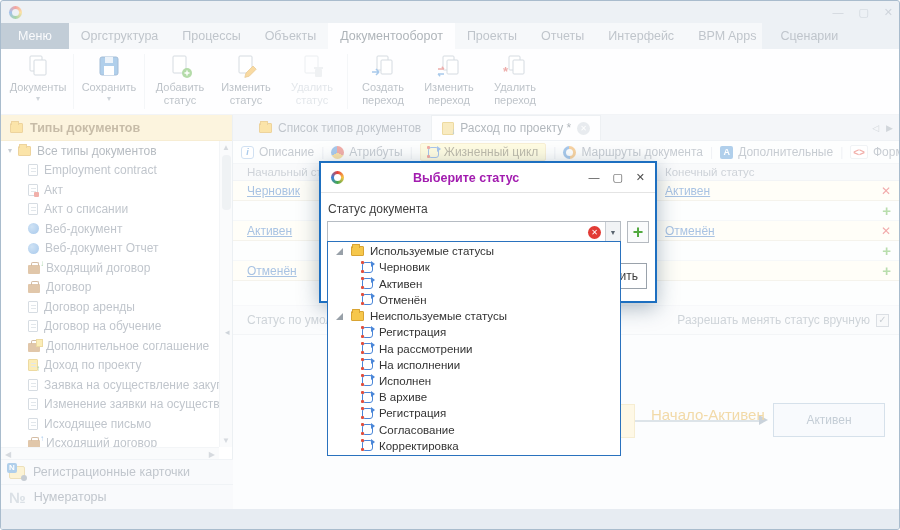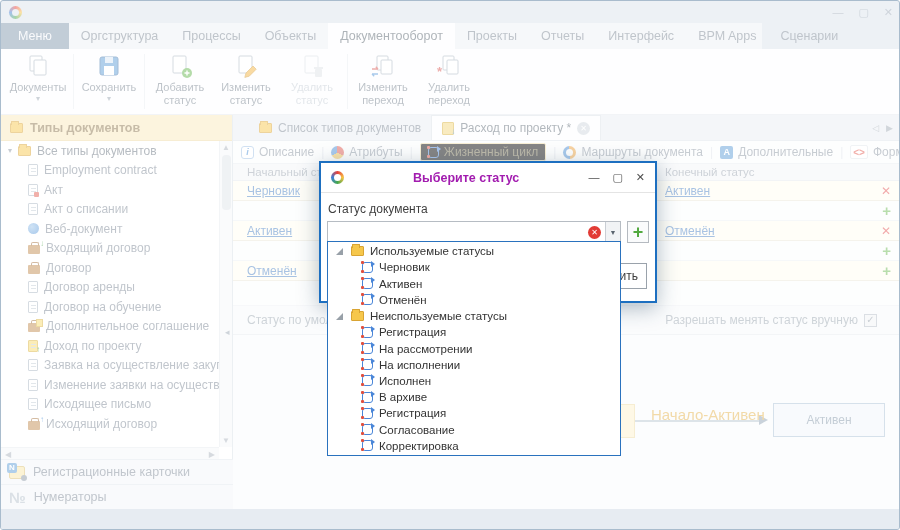--- a/index.html
+++ b/index.html
@@ -60,21 +60,21 @@
 .main{position:absolute;left:232px;top:114px;width:668px;height:394px;background:#fbfcfd}
 .doctabs{height:26px;background:#e9edf2;border-bottom:1px solid #dde3ea;display:flex;align-items:stretch;padding-left:16px}
 .dtab{display:flex;align-items:center;gap:6px;padding:0 10px;font-size:12px;color:#7c8795;white-space:nowrap}
 .dtab.active{background:#fdfdfe;color:#5e6a76;border:1px solid #d9e0e7;border-bottom:none}
 .itab2{width:12px;height:13px;background:#f3d57c;border:1px solid #d9b23c;border-radius:1px;position:relative;flex:none}
 .itab2::after{content:"↓";color:#4a8fd6;font-size:8px;position:absolute;right:-2px;bottom:-2px;font-weight:bold}
 .tclose{width:13px;height:13px;border-radius:50%;background:#cfd6dd;color:#fff;font-size:8px;display:flex;align-items:center;justify-content:center;font-weight:bold}
 .tabnav{margin-left:auto;display:flex;gap:7px;align-items:center;padding-right:8px;font-size:9px;color:#a0aab5}
 .subtabs{height:23px;background:#fbfcfd;border-bottom:1px solid #e8ecf0;display:flex;align-items:center;padding-left:8px;font-size:12px;color:#8b96a2;white-space:nowrap}
 .stab{display:flex;align-items:center;gap:5px}
-.stab.active{background:#000000;border:1px solid #f0dda8;border-radius:2px;padding:1px 7px;color:#77704f}
+.stab.active{background:#fef9c3;border:1px solid #f0dda8;border-radius:2px;padding:1px 7px;color:#77704f}
 .ssep{color:#dde3e9;margin:0 7px}
 .ic-info{width:13px;height:13px;border:1px solid #9fc0e4;border-radius:3px;color:#4a8fd6;font-size:9px;font-weight:bold;font-style:italic;display:flex;align-items:center;justify-content:center;background:#fff;flex:none}
 .ic-pie{width:13px;height:13px;border-radius:50%;background:conic-gradient(#e2574c 0 120deg,#f1c04b 120deg 240deg,#4a8fd6 240deg 360deg);flex:none}
 .ic-route{width:13px;height:13px;border-radius:50%;background:conic-gradient(#f0a33c 0 180deg,#4a8fd6 180deg 360deg);position:relative;flex:none}
 .ic-route::after{content:"";position:absolute;inset:3px;background:#fbfcfd;border-radius:50%}
 .ic-add{width:13px;height:13px;background:#5b9bd5;border-radius:2px;color:#fff;font-size:9px;font-weight:bold;display:flex;align-items:center;justify-content:center;flex:none}
 .ic-forms{color:#e2574c;font-weight:bold;font-size:10px;border:1px solid #dfe5ea;background:#fff;padding:0 2px;border-radius:2px;height:14px;display:flex;align-items:center;flex:none}
 .stico{position:relative;width:11px;height:11px;border:1px solid #4a86d8;border-radius:3px;flex:none}
 .stico::before{content:"";position:absolute;left:-2px;top:-2px;width:3px;height:3px;border-radius:1px;background:#e04f3f;box-shadow:0 9px 0 #e04f3f}
 .stico::after{content:"";position:absolute;right:-3px;top:-2px;width:0;height:0;border-left:4px solid #4a86d8;border-top:3px solid transparent;border-bottom:3px solid transparent}
@@ -85,21 +85,21 @@
 .trrow{display:flex;height:20px;border-bottom:1px solid #edf0f3;font-size:12px;align-items:stretch}
 .trrow.links{background:#fffcf1;border-bottom:1px solid #eae6d8}
 .trrow .c1{width:423px;padding-left:14px;border-right:1px solid #e9edf1;display:flex;align-items:center}
 .trrow .c2{flex:1;padding-left:9px;display:flex;align-items:center;position:relative}
 .lnk{color:#4a82c4;text-decoration:underline;cursor:pointer}
 .act{position:absolute;right:10px;top:0;height:100%;display:flex;align-items:center}
 .act .plus{color:#6cba54;font-weight:bold;font-size:15px;line-height:1}
 .act .xx{color:#e25050;font-weight:bold;font-size:12px;line-height:1}
 .defband{display:flex;height:30px;background:#f7f9fa;border-top:1px solid #eef1f4;border-bottom:1px solid #e6ebef;align-items:center;font-size:12px;color:#9aa5b0;margin-top:24px}
 .defband .c1{width:423px;padding-left:14px}
-.defband .c2{flex:1;display:flex;justify-content:flex-end;align-items:center;gap:6px;padding-right:24px}
+.defband .c2{flex:1;display:flex;justify-content:flex-end;align-items:center;gap:6px;padding-right:12px}
 .cbx{width:13px;height:13px;border:1px solid #b3bcc6;background:#f1f3f5;color:#8f9aa5;font-size:10px;display:flex;align-items:center;justify-content:center;line-height:1}
 .canvas{position:relative;height:177px;background:#f8fafc}
 .fnode1{position:absolute;left:352px;top:69px;width:50px;height:34px;background:#fcf0cb;border:1px solid #ecd9a2}
 .fline{position:absolute;left:402px;top:85px;width:126px;height:2px;background:#b9c6d2}
 .fhead{position:absolute;left:526px;top:80px;width:0;height:0;border-left:9px solid #8fa2b3;border-top:5px solid transparent;border-bottom:5px solid transparent}
 .flabel{position:absolute;left:418px;top:71px;font-size:15px;color:#e4b14a;white-space:nowrap}
 .fnode2{position:absolute;left:540px;top:68px;width:112px;height:34px;background:#f0f5fa;border:1px solid #a9c0d6;color:#8496a9;font-size:12px;display:flex;align-items:center;justify-content:center}
 .bottombar{position:absolute;left:0;top:508px;width:900px;height:22px;background:#ccd7e4}
 
 .dim{position:absolute;inset:0;background:rgba(255,255,255,.52);z-index:50;pointer-events:none}
@@ -189,20 +189,28 @@
           <rect x="16" y="13" width="9" height="2" fill="#b9c2cb"></rect>
           <rect x="17" y="15" width="7" height="8" rx="1" fill="#b9c2cb"></rect>
         </svg>
       <span class="lbl">Удалить статус</span>
     </div>
     <div class="rdiv"></div>
     <div class="rbtn">
       <svg width="28" height="26" viewBox="0 0 28 26">
           <rect x="8" y="2" width="11" height="14" rx="1" fill="#fff" stroke="#a8b4c1"></rect>
           <rect x="12" y="6" width="11" height="14" rx="1" fill="#fff" stroke="#a8b4c1"></rect>
+          <path d="M3 18h7M10 18l-3-3M10 18l-3 3" stroke="#4a8fd6" stroke-width="1.5" fill="none"></path>
+        </svg>
+      <span class="lbl">Создать переход</span>
+    </div>
+    <div class="rbtn">
+      <svg width="28" height="26" viewBox="0 0 28 26">
+          <rect x="8" y="2" width="11" height="14" rx="1" fill="#fff" stroke="#a8b4c1"></rect>
+          <rect x="12" y="6" width="11" height="14" rx="1" fill="#fff" stroke="#a8b4c1"></rect>
           <path d="M3 15h6M9 15l-2.2-2.2" stroke="#d9534f" stroke-width="1.3" fill="none"></path>
           <path d="M9 20H3M3 20l2.2 2.2" stroke="#4a8fd6" stroke-width="1.3" fill="none"></path>
         </svg>
       <span class="lbl">Изменить переход</span>
     </div>
     <div class="rbtn">
       <svg width="28" height="26" viewBox="0 0 28 26">
           <rect x="8" y="2" width="11" height="14" rx="1" fill="#fff" stroke="#a8b4c1"></rect>
           <rect x="12" y="6" width="11" height="14" rx="1" fill="#fff" stroke="#a8b4c1"></rect>
           <text x="2" y="22" font-size="13" fill="#d9534f" font-weight="bold">*</text>
@@ -230,20 +238,24 @@
           <span class="idoc red"></span>
           <span>Акт</span>
         </div>
       <div class="trow">
           <span class="idoc"></span>
           <span>Акт о списании</span>
         </div>
       <div class="trow">
           <span class="iweb"></span>
           <span>Веб-документ</span>
+        </div>
+      <div class="trow">
+          <span class="iweb"></span>
+          <span>Веб-документ Отчет</span>
         </div>
       <div class="trow">
           <span class="ibrief down"></span>
           <span>Входящий договор</span>
         </div>
       <div class="trow">
           <span class="ibrief"></span>
           <span>Договор</span>
         </div>
       <div class="trow">

